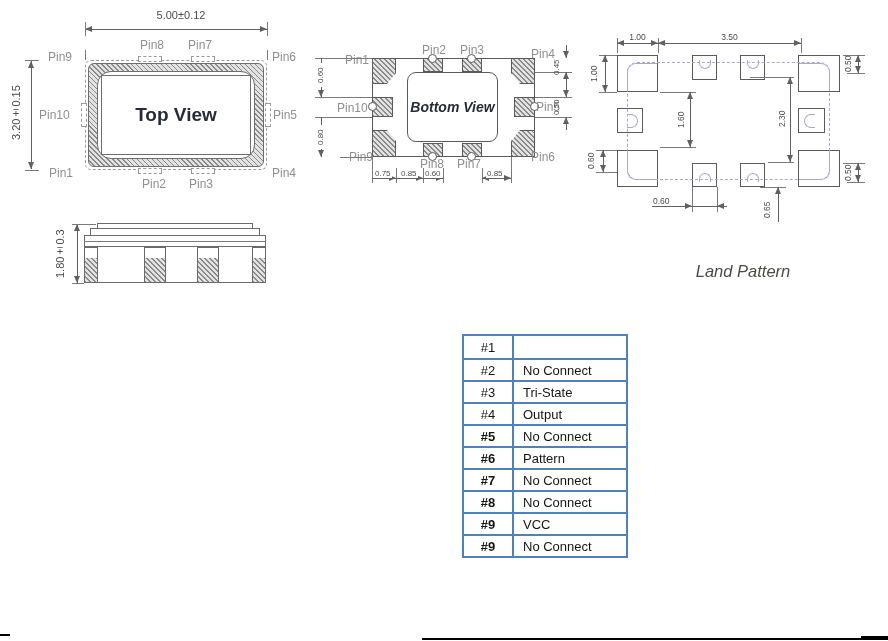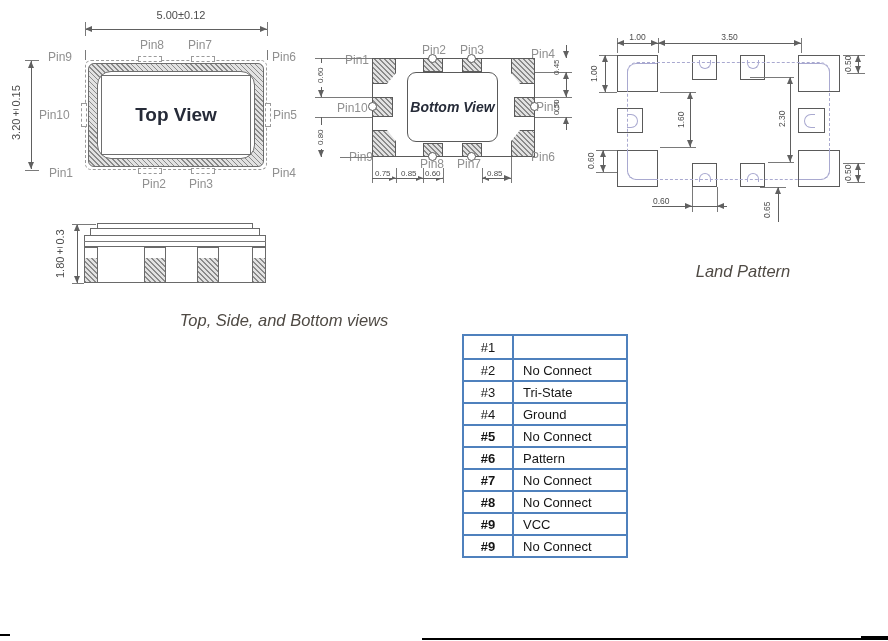--- a/index.html
+++ b/index.html
@@ -134,21 +134,20 @@
   <div class="sv-pad" style="left:144px;top:247px;width:22px;height:36px;">
       <div class="sv-fill hatch"></div>
     </div>
   <div class="sv-pad" style="left:197px;top:247px;width:22px;height:36px;">
       <div class="sv-fill hatch"></div>
     </div>
   <div class="sv-pad" style="left:252px;top:247px;width:14px;height:36px;">
       <div class="sv-fill hatch"></div>
     </div>
 
-  <div class="caption" style="left:172px;top:311px;width:224px;">Top, Side, and Bottom views</div>
 
   <div class="bv-pkg"></div>
   <div class="bv-pad hatch" style="left:372px;top:58px;width:24px;height:26px;clip-path:polygon(0 0,100% 0,100% 58%,62% 100%,0 100%);"></div>
   <div class="bv-pad hatch" style="left:423px;top:58px;width:20px;height:14px;"></div>
   <div class="bv-pad hatch" style="left:462px;top:58px;width:20px;height:14px;"></div>
   <div class="bv-pad hatch" style="left:511px;top:58px;width:24px;height:26px;clip-path:polygon(0 0,100% 0,100% 100%,38% 100%,0 58%);"></div>
   <div class="bv-pad hatch" style="left:372px;top:97px;width:21px;height:20px;"></div>
   <div class="bv-pad hatch" style="left:514px;top:97px;width:21px;height:20px;"></div>
   <div class="bv-pad hatch" style="left:372px;top:130px;width:24px;height:27px;clip-path:polygon(0 0,62% 0,100% 42%,100% 100%,0 100%);"></div>
   <div class="bv-pad hatch" style="left:423px;top:143px;width:20px;height:14px;"></div>
@@ -324,21 +323,21 @@
     <div class="pt-row">
       <div class="pt-pin">#2</div>
       <div class="pt-conn">No Connect</div>
     </div>
     <div class="pt-row">
       <div class="pt-pin">#3</div>
       <div class="pt-conn">Tri-State</div>
     </div>
     <div class="pt-row">
       <div class="pt-pin">#4</div>
-      <div class="pt-conn">Ground</div>
+      <div class="pt-conn">Output</div>
     </div>
     <div class="pt-row b">
       <div class="pt-pin">#5</div>
       <div class="pt-conn">No Connect</div>
     </div>
     <div class="pt-row b">
       <div class="pt-pin">#6</div>
       <div class="pt-conn">Pattern</div>
     </div>
     <div class="pt-row b">

